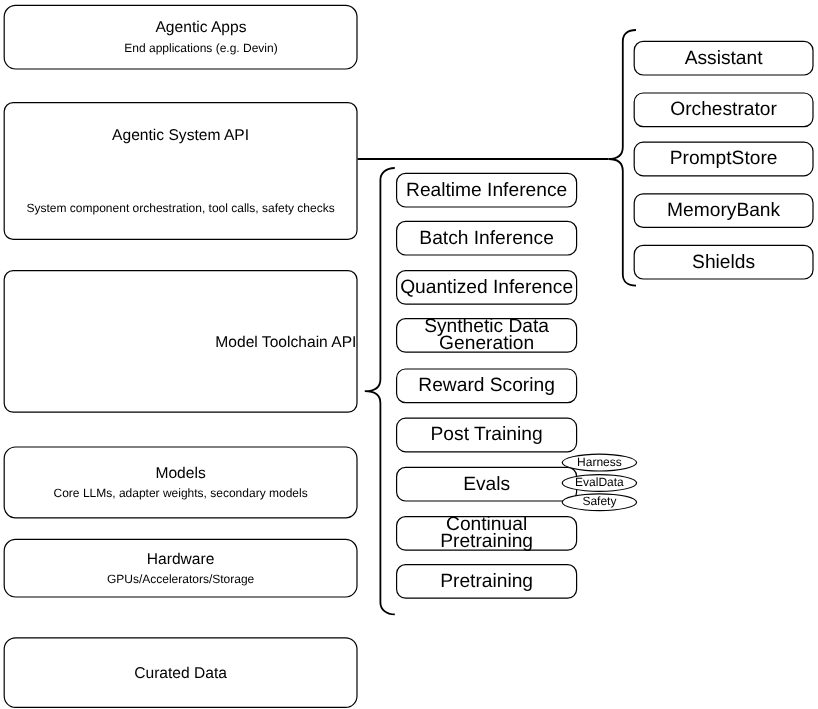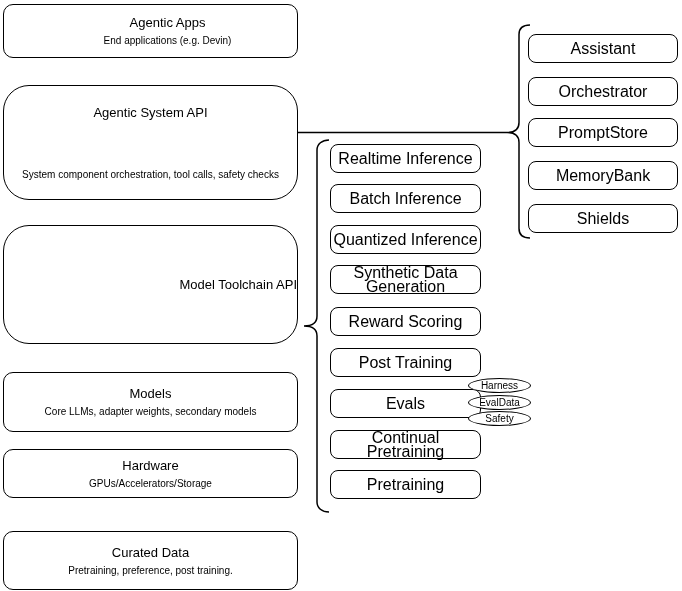--- a/index.html
+++ b/index.html
@@ -26,21 +26,21 @@
     flex-direction: column;
     align-items: center;
     justify-content: center;
     text-align: center;
   }
   .lbox {
     left: 3px;
     width: 295px;
     border-radius: 10px;
   }
-  .lbox.big { border-radius: 26px; gap: 44px; }
+  .lbox.big { border-radius: 8px; gap: 44px; }
   .ltitle { font-size: 13px; line-height: 15px; }
   .lsub { font-size: 10px; line-height: 12px; margin-top: 5px; padding: 0 14px; }
   .sbox {
     border-radius: 8px;
     font-size: 16px;
     line-height: 14px;
     height: 29px;
   }
   .mbox { left: 330px; width: 151px; }
   .rbox { left: 528px; width: 150px; }
@@ -91,21 +91,20 @@
     <div class="lsub">Core LLMs, adapter weights, secondary models</div>
   </div>
 
   <div class="box lbox" style="top:449px;height:49px;">
     <div class="ltitle">Hardware</div>
     <div class="lsub">GPUs/Accelerators/Storage</div>
   </div>
 
   <div class="box lbox" style="top:531px;height:59px;">
     <div class="ltitle">Curated Data</div>
-    <div class="lsub">Pretraining, preference, post training.</div>
   </div>
 
   <div class="box sbox mbox" style="top:144px;">
     <span>Realtime Inference</span>
   </div>
   <div class="box sbox mbox" style="top:184px;">
     <span>Batch Inference</span>
   </div>
   <div class="box sbox mbox" style="top:225px;">
     <span>Quantized Inference</span>

